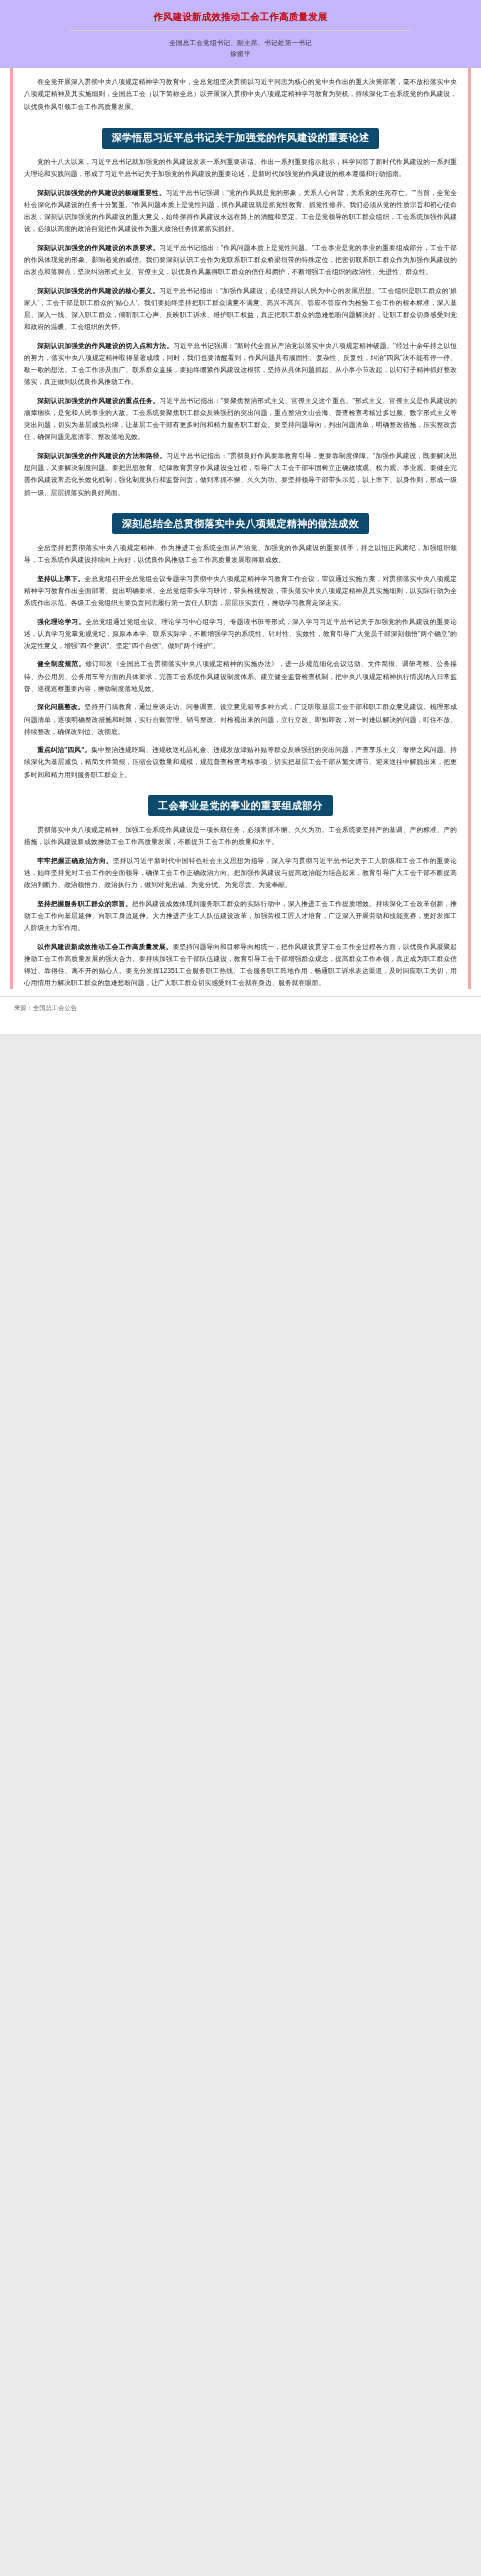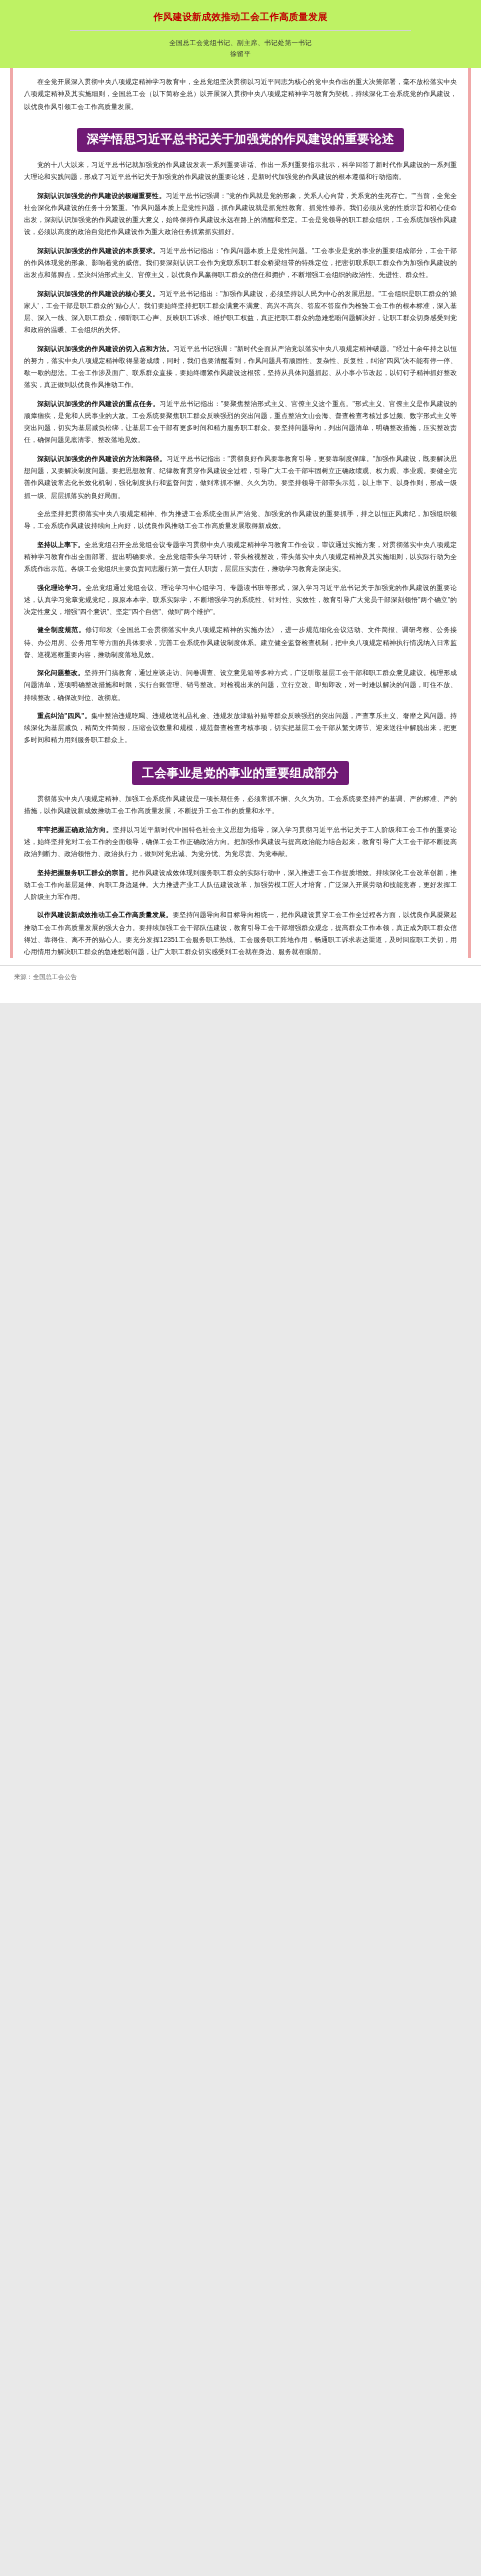--- a/index.html
+++ b/index.html
@@ -12,21 +12,21 @@
   }
   .page {
     width: 481px;
     margin: 0 auto;
     background: #ffffff;
     position: relative;
     padding-bottom: 16.7px;
     box-sizing: border-box;
   }
   .header-band {
-    background: #bef264;
+    background: #c4b5fd;
     padding: 9.8px 28px 7px 28px;
     text-align: center;
   }
   .doc-title {
     color: #c00000;
     font-size: 9.4px;
     font-weight: bold;
     letter-spacing: 0.3px;
     line-height: 1.5;
   }
@@ -71,23 +71,23 @@
     text-indent: 2em;
     letter-spacing: 0.1px;
   }
   p.para .lead {
     font-weight: bold;
     color: #111111;
   }
 
   .section-head {
     display: inline-block;
-    background: #701a75;
+    background: #0c4a6e;
     color: #ffffff;
-    font-size: 12px;
+    font-size: 10px;
     font-weight: bold;
     padding: 3.5px 9.8px;
     border-radius: 2.1px;
     margin: 8.4px 0 7.7px 0;
     letter-spacing: 0.3px;
   }
   .section-head-wrap {
     text-align: center;
   }
   .footer {
@@ -130,20 +130,23 @@
     <p class="para"><span class="lead">深刻认识加强党的作风建设的本质要求。</span><span>习近平总书记指出："作风问题本质上是党性问题。"工会事业是党的事业的重要组成部分，工会干部的作风体现党的形象、影响着党的威信。我们要深刻认识工会作为党联系职工群众桥梁纽带的特殊定位，把密切联系职工群众作为加强作风建设的出发点和落脚点，坚决纠治形式主义、官僚主义，以优良作风赢得职工群众的信任和拥护，不断增强工会组织的政治性、先进性、群众性。</span></p>
 
     <p class="para"><span class="lead">深刻认识加强党的作风建设的核心要义。</span><span>习近平总书记指出："加强作风建设，必须坚持以人民为中心的发展思想。"工会组织是职工群众的'娘家人'，工会干部是职工群众的'贴心人'。我们要始终坚持把职工群众满意不满意、高兴不高兴、答应不答应作为检验工会工作的根本标准，深入基层、深入一线、深入职工群众，倾听职工心声、反映职工诉求、维护职工权益，真正把职工群众的急难愁盼问题解决好，让职工群众切身感受到党和政府的温暖、工会组织的关怀。</span></p>
 
     <p class="para"><span class="lead">深刻认识加强党的作风建设的切入点和方法。</span><span>习近平总书记强调："新时代全面从严治党以落实中央八项规定精神破题。"经过十余年持之以恒的努力，落实中央八项规定精神取得显著成绩，同时，我们也要清醒看到，作风问题具有顽固性、复杂性、反复性，纠治"四风"决不能有停一停、歇一歇的想法。工会工作涉及面广、联系群众直接，要始终绷紧作风建设这根弦，坚持从具体问题抓起、从小事小节改起，以钉钉子精神抓好整改落实，真正做到以优良作风推动工作。</span></p>
 
     <p class="para"><span class="lead">深刻认识加强党的作风建设的重点任务。</span><span>习近平总书记指出："要聚焦整治形式主义、官僚主义这个重点。"形式主义、官僚主义是作风建设的顽瘴痼疾，是党和人民事业的大敌。工会系统要聚焦职工群众反映强烈的突出问题，重点整治文山会海、督查检查考核过多过频、数字形式主义等突出问题，切实为基层减负松绑，让基层工会干部有更多时间和精力服务职工群众。要坚持问题导向，列出问题清单，明确整改措施，压实整改责任，确保问题见底清零、整改落地见效。</span></p>
 
     <p class="para"><span class="lead">深刻认识加强党的作风建设的方法和路径。</span><span>习近平总书记指出："贯彻良好作风要靠教育引导，更要靠制度保障。"加强作风建设，既要解决思想问题，又要解决制度问题。要把思想教育、纪律教育贯穿作风建设全过程，引导广大工会干部牢固树立正确政绩观、权力观、事业观。要健全完善作风建设常态化长效化机制，强化制度执行和监督问责，做到常抓不懈、久久为功。要坚持领导干部带头示范，以上率下、以身作则，形成一级抓一级、层层抓落实的良好局面。</span></p>
 
+    <div class="section-head-wrap">
+      <span class="section-head">深刻总结全总贯彻落实中央八项规定精神的做法成效</span>
+    </div>
 
     <p class="para">全总坚持把贯彻落实中央八项规定精神、作为推进工会系统全面从严治党、加强党的作风建设的重要抓手，持之以恒正风肃纪，加强组织领导，工会系统作风建设持续向上向好，以优良作风推动工会工作高质量发展取得新成效。</p>
 
     <p class="para"><span class="lead">坚持以上率下。</span><span>全总党组召开全总党组会议专题学习贯彻中央八项规定精神学习教育工作会议，审议通过实施方案，对贯彻落实中央八项规定精神学习教育作出全面部署、提出明确要求。全总党组带头学习研讨，带头检视整改，带头落实中央八项规定精神及其实施细则，以实际行动为全系统作出示范。各级工会党组织主要负责同志履行第一责任人职责，层层压实责任，推动学习教育走深走实。</span></p>
 
     <p class="para"><span class="lead">强化理论学习。</span><span>全总党组通过党组会议、理论学习中心组学习、专题读书班等形式，深入学习习近平总书记关于加强党的作风建设的重要论述，认真学习党章党规党纪，原原本本学、联系实际学，不断增强学习的系统性、针对性、实效性，教育引导广大党员干部深刻领悟"两个确立"的决定性意义，增强"四个意识"、坚定"四个自信"、做到"两个维护"。</span></p>
 
     <p class="para"><span class="lead">健全制度规范。</span><span>修订印发《全国总工会贯彻落实中央八项规定精神的实施办法》，进一步规范细化会议活动、文件简报、调研考察、公务接待、办公用房、公务用车等方面的具体要求，完善工会系统作风建设制度体系。建立健全监督检查机制，把中央八项规定精神执行情况纳入日常监督、巡视巡察重要内容，推动制度落地见效。</span></p>
 
     <p class="para"><span class="lead">深化问题整改。</span><span>坚持开门搞教育，通过座谈走访、问卷调查、设立意见箱等多种方式，广泛听取基层工会干部和职工群众意见建议。梳理形成问题清单，逐项明确整改措施和时限，实行台账管理、销号整改。对检视出来的问题，立行立改、即知即改，对一时难以解决的问题，盯住不放、持续整改，确保改到位、改彻底。</span></p>

